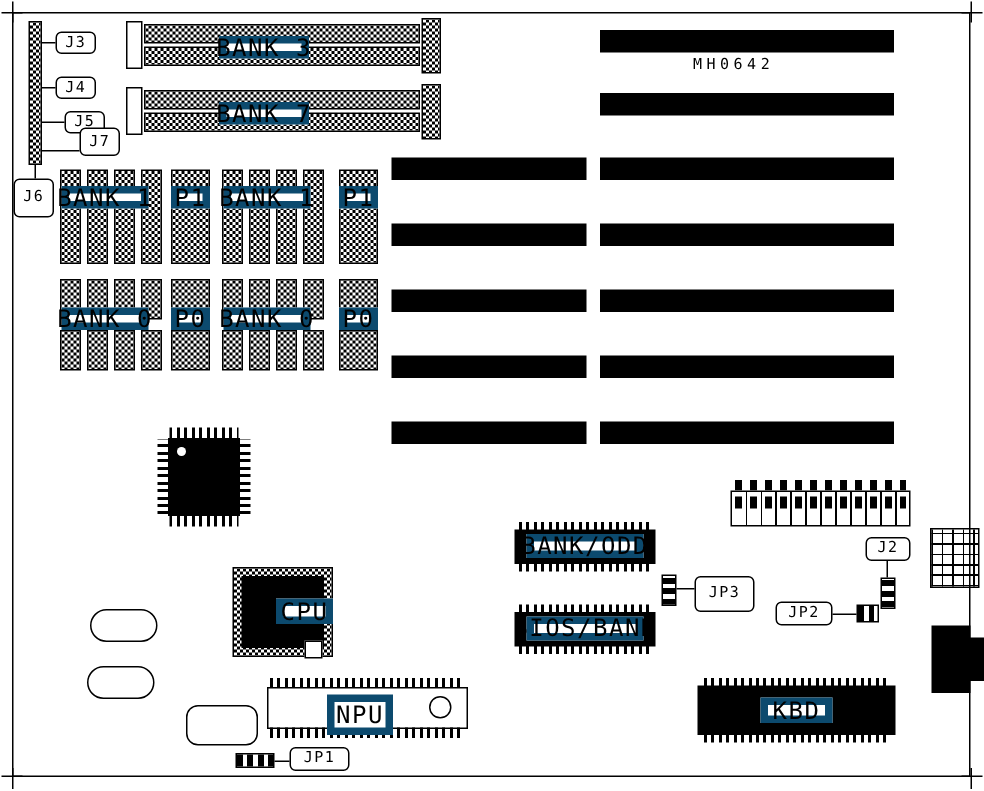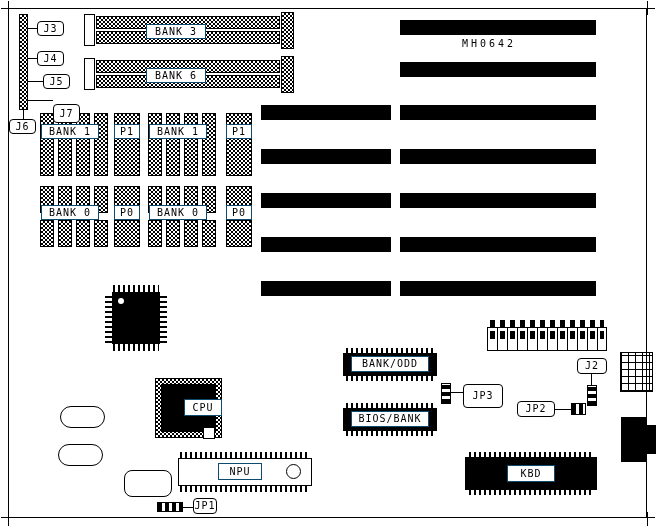--- a/index.html
+++ b/index.html
@@ -12,22 +12,22 @@
   .black { background:#000; position:absolute; }
   .hatch { position:absolute; border:1px solid #000;
            background: repeating-conic-gradient(#000 0% 25%, #fff 0% 50%);
            background-size:4px 4px; }
   .pins-h { position:absolute; background: repeating-linear-gradient(90deg,#000 0 2px,transparent 2px 5px); }
   .pins-v { position:absolute; background: repeating-linear-gradient(0deg,#000 0 2px,transparent 2px 5px); }
   .jumper-v { position:absolute; border:1px solid #000;
               background: repeating-linear-gradient(0deg,#000 0 4px,#fff 4px 7px); }
   .jumper-h { position:absolute; border:1px solid #000;
               background: repeating-linear-gradient(90deg,#000 0 4px,#fff 4px 7px); }
-  .lbl { position:absolute; background:#fff; border:1px solid #0c4a6e; display:flex;
-         align-items:center; justify-content:center; font-size:10px; line-height:1;
+  .lbl { position:absolute; background:#fff; border:5px solid #0c4a6e; display:flex;
+         align-items:center; justify-content:center; font-size:16px; line-height:1;
          white-space:nowrap; z-index:3; letter-spacing:1px; }
   .callout { position:absolute; background:#fff; border:1px solid #000; border-radius:4px;
              display:flex; align-items:center; justify-content:center; font-size:10px;
              line-height:1; z-index:5; letter-spacing:1px; }
   .whitebox { position:absolute; background:#fff; border:1px solid #000; }
   .stadium { position:absolute; background:#fff; border:1.5px solid #000; border-radius:12px; }
   .gridpad { position:absolute; border:1px solid #000;
              background-image: repeating-linear-gradient(0deg,#000 0 1px,transparent 1px 7px),
                                repeating-linear-gradient(90deg,#000 0 1px,transparent 1px 7px); }
   .partnum { position:absolute; font-size:10px; letter-spacing:3px; z-index:2; }
@@ -54,33 +54,33 @@
   <div class="whitebox" style="left:84px;top:14px;width:11px;height:32px"></div>
   <div class="hatch" style="left:96px;top:16px;width:184px;height:13px"></div>
   <div class="hatch" style="left:96px;top:31px;width:184px;height:13px"></div>
   <div class="hatch" style="left:281px;top:12px;width:13px;height:37px"></div>
   <div class="lbl" style="left:146px;top:24px;width:60px;height:15px">BANK 3</div>
 
   <div class="whitebox" style="left:84px;top:58px;width:11px;height:32px"></div>
   <div class="hatch" style="left:96px;top:60px;width:184px;height:13px"></div>
   <div class="hatch" style="left:96px;top:75px;width:184px;height:13px"></div>
   <div class="hatch" style="left:281px;top:56px;width:13px;height:37px"></div>
-  <div class="lbl" style="left:146px;top:68px;width:60px;height:15px">BANK 6</div>
+  <div class="lbl" style="left:146px;top:68px;width:60px;height:15px">BANK 7</div>
 
   <div class="hatch" style="left:19px;top:14px;width:9px;height:96px"></div>
   <div class="line" style="left:28px;top:28px;width:9px;height:1px"></div>
   <div class="callout" style="left:37px;top:21px;width:27px;height:15px">J3</div>
   <div class="line" style="left:28px;top:58px;width:9px;height:1px"></div>
   <div class="callout" style="left:37px;top:51px;width:27px;height:15px">J4</div>
   <div class="line" style="left:28px;top:81px;width:15px;height:1px"></div>
   <div class="callout" style="left:43px;top:74px;width:27px;height:15px">J5</div>
   <div class="line" style="left:28px;top:100px;width:25px;height:1px"></div>
-  <div class="callout" style="left:53px;top:104px;width:27px;height:19px">J7</div>
+  <div class="callout" style="left:53px;top:85px;width:27px;height:19px">J7</div>
   <div class="line" style="left:23px;top:110px;width:1px;height:9px"></div>
-  <div class="callout" style="left:9px;top:119px;width:27px;height:15px">J6</div>
+  <div class="callout" style="left:9px;top:119px;width:27px;height:26px">J6</div>
 
   <div class="hatch" style="left:40px;top:113px;width:14px;height:63px"></div>
   <div class="hatch" style="left:58px;top:113px;width:14px;height:63px"></div>
   <div class="hatch" style="left:76px;top:113px;width:14px;height:63px"></div>
   <div class="hatch" style="left:94px;top:113px;width:14px;height:63px"></div>
   <div class="hatch" style="left:114px;top:113px;width:26px;height:63px"></div>
   <div class="hatch" style="left:148px;top:113px;width:14px;height:63px"></div>
   <div class="hatch" style="left:166px;top:113px;width:14px;height:63px"></div>
   <div class="hatch" style="left:184px;top:113px;width:14px;height:63px"></div>
   <div class="hatch" style="left:202px;top:113px;width:14px;height:63px"></div>
@@ -146,25 +146,25 @@
   <div class="stadium" style="left:60px;top:406px;width:45px;height:22px"></div>
   <div class="stadium" style="left:58px;top:444px;width:45px;height:22px"></div>
   <div class="stadium" style="left:124px;top:470px;width:48px;height:27px;border-radius:8px"></div>
 
   <div class="abs" style="left:178px;top:452px;width:134px;height:40px">
     <div class="pins-h" style="left:2px;top:0;width:130px;height:7px"></div>
     <div class="whitebox" style="left:0;top:6px;width:134px;height:28px"></div>
     <div class="pins-h" style="left:2px;top:33px;width:130px;height:7px"></div>
     <div class="circ" style="left:108px;top:12px;width:15px;height:15px"></div>
   </div>
-  <div class="lbl" style="left:218px;top:463px;width:44px;height:17px">NPU</div>
+  <div class="lbl" style="left:218px;top:463px;width:44px;height:27px">NPU</div>
 
   <div class="jumper-h" style="left:157px;top:502px;width:26px;height:10px"></div>
   <div class="line" style="left:183px;top:507px;width:10px;height:1px"></div>
-  <div class="callout" style="left:193px;top:498px;width:24px;height:16px">JP1</div>
+  <div class="callout" style="left:193px;top:498px;width:40px;height:16px">JP1</div>
 
   <div class="abs" style="left:343px;top:348px;width:94px;height:33px">
     <div class="pins-h" style="left:3px;top:0;width:88px;height:6px"></div>
     <div class="black" style="left:0;top:5px;width:94px;height:23px"></div>
     <div class="pins-h" style="left:3px;top:27px;width:88px;height:6px"></div>
   </div>
   <div class="lbl" style="left:351px;top:356px;width:78px;height:16px">BANK/ODD</div>
 
   <div class="abs" style="left:343px;top:403px;width:94px;height:33px">
     <div class="pins-h" style="left:3px;top:0;width:88px;height:6px"></div>

